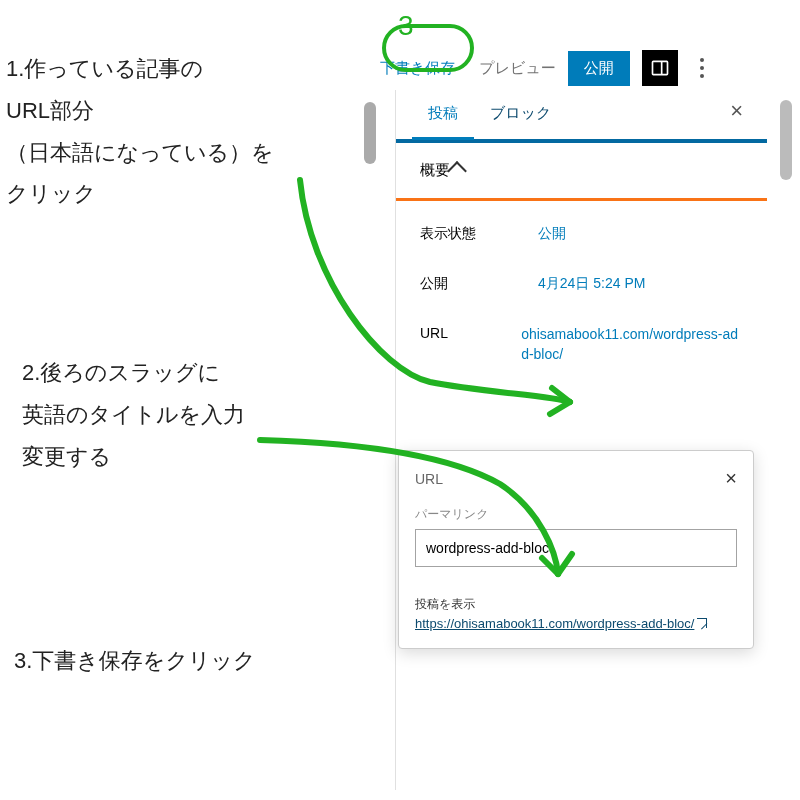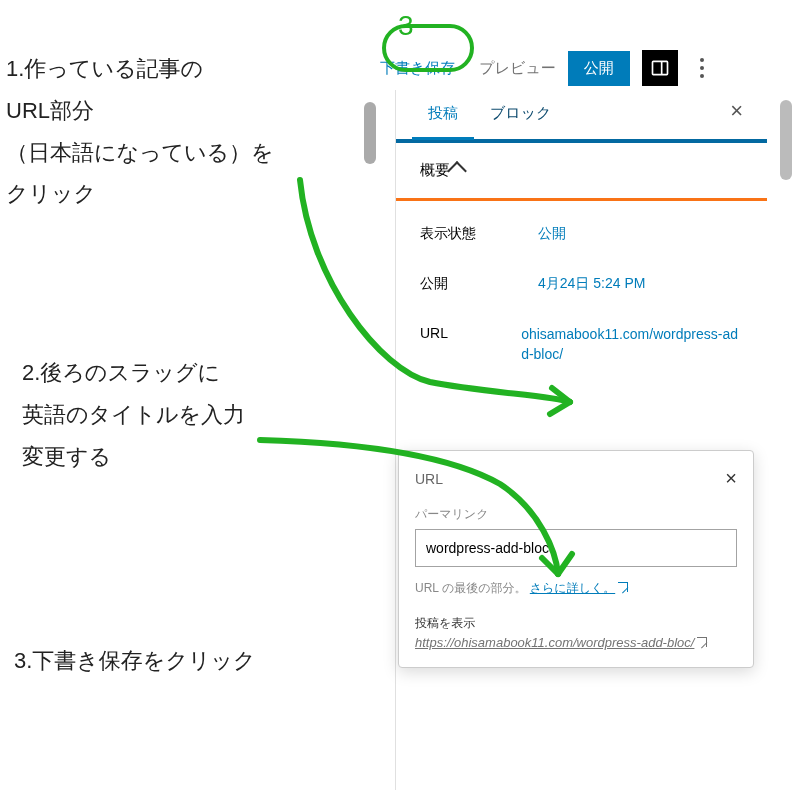--- a/index.html
+++ b/index.html
@@ -218,26 +218,25 @@
       color: #888;
       line-height: 1.6;
     }
     .helper-text a {
       color: #007cba;
       text-decoration: underline;
       cursor: pointer;
     }
     .view-post-link {
       font-size: 13px;
-      color: #737373;
+      color: #0c4a6e;
       text-decoration: underline;
       word-break: break-all;
       display: inline;
       cursor: pointer;
-      font-style: italic;
     }
     .ext-icon {
       display: inline-block;
       width: 10px; height: 10px;
       border: 1px solid currentColor;
       border-bottom: none;
       border-left: none;
       position: relative;
       margin-left: 3px;
       vertical-align: baseline;
@@ -358,23 +357,20 @@
   <div class="scrollbar-thumb"></div>
 </div>
 
 <div class="url-popover">
   <div class="popover-header">
     <span class="popover-title">URL</span>
     <span class="popover-close">×</span>
   </div>
   <div class="permalink-label">パーマリンク</div>
   <input class="permalink-input" value="wordpress-add-bloc" style="">
-  <div class="helper-text">
-    <span>URL の最後の部分。 </span><a><span>さらに詳しく。</span><span class="ext-icon"></span></a>
-  </div>
   <div class="helper-text" style="color:#333;margin-top:16px;">投稿を表示</div>
   <a class="view-post-link"><span>https://ohisamabook11.com/wordpress-add-bloc/</span><span class="ext-icon"></span></a>
 </div>
 
 <svg class="arrows" viewBox="0 0 800 800">
   <g stroke="#22b222" stroke-width="6" fill="none" stroke-linecap="round">
 
     <path d="M 300 180 C 310 280, 380 370, 430 382 C 480 392, 555 396, 570 402"></path>
     <path d="M 570 402 L 552 388"></path>
     <path d="M 570 402 L 550 414"></path>

